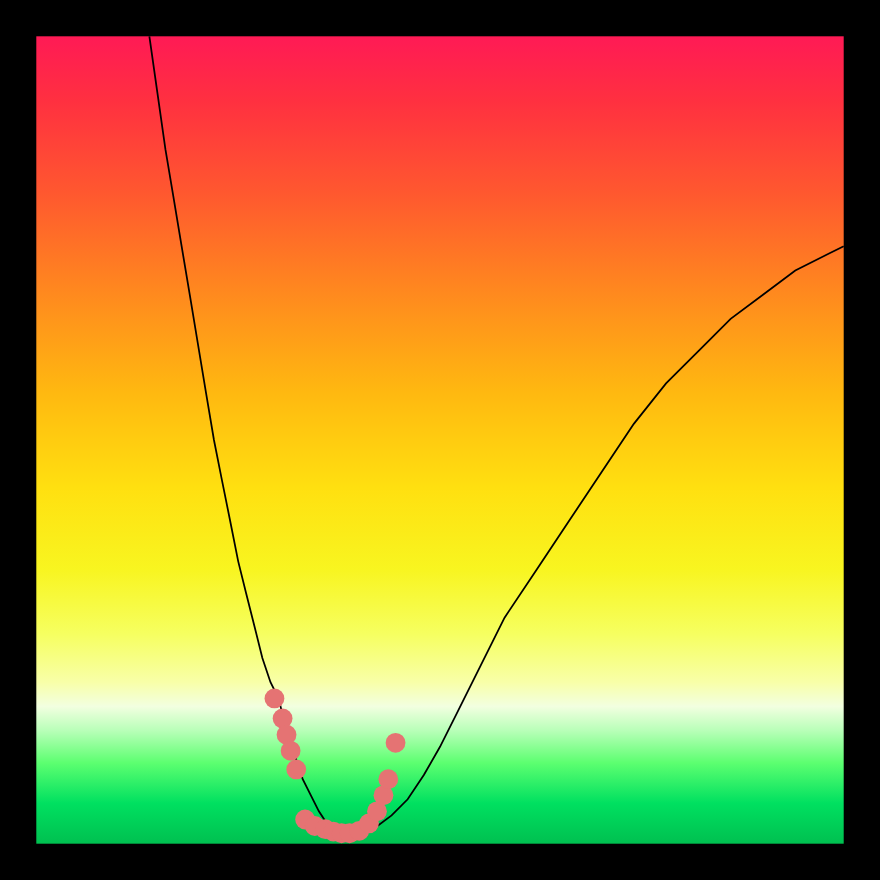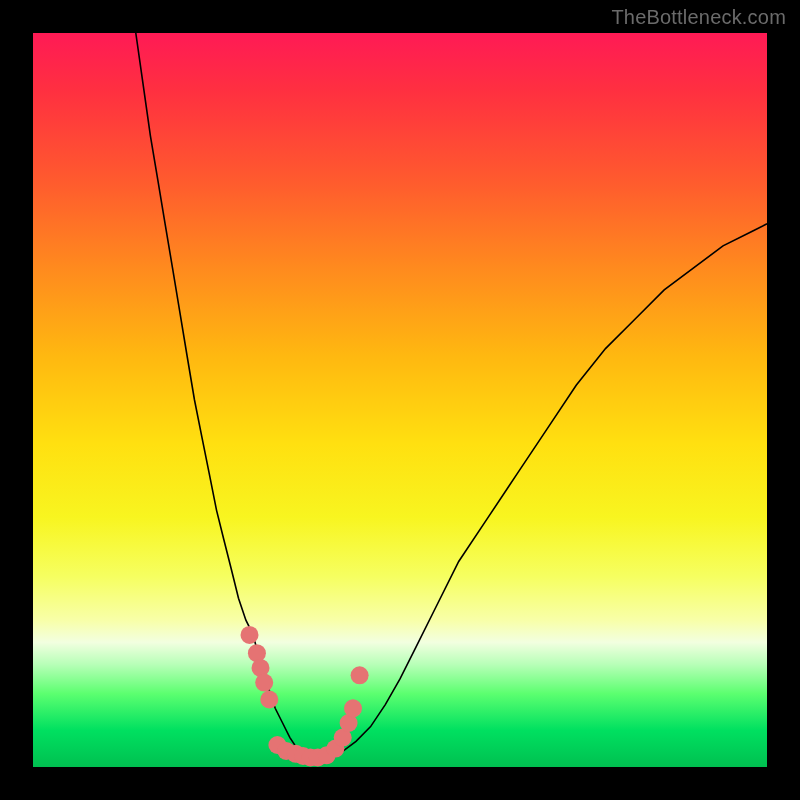--- a/index.html
+++ b/index.html
@@ -76,21 +76,20 @@
     width: 1px; height: 1px;
     overflow: hidden;
     clip: rect(0 0 0 0);
   }
 </style>
 </head>
 <body>
 
 <div class="frame">
 
-  <div class="watermark">TheBottleneck.com</div>
 
   <div class="plot">
     <svg viewBox="0 0 734 734">
       <g>
         <path class="curve" d="M102.8 0.0 L110.1 51.4 L117.4 102.8 L124.8 146.8 L132.1 190.8 L139.5 234.9 L146.8 278.9 L154.1 323.0 L161.5 367.0 L168.8 403.7 L176.2 440.4 L183.5 477.1 L190.8 506.5 L198.2 535.8 L205.5 565.2 L212.9 587.2 L220.2 601.9 L227.5 631.2 L234.9 653.3 L242.2 675.3 L249.6 690.0 L256.9 704.6 L264.2 715.6 L271.6 724.5 L278.9 729.6"></path>
         <path class="curve" d="M278.9 729.6 L293.6 725.2 L308.3 719.3 L323.0 708.3 L337.6 693.6 L352.3 671.6 L367.0 645.9 L381.7 616.6 L403.7 572.5 L425.7 528.5 L455.1 484.4 L484.4 440.4 L513.8 396.4 L543.2 352.3 L572.5 315.6 L601.9 286.3 L631.2 256.9 L660.6 234.9 L690.0 212.9 L719.3 198.2 L734.0 190.8"></path>
       </g>
       <g id="dots">
           <circle cx="216.5" cy="601.9" r="9" class="dot"></circle>
           <circle cx="223.9" cy="620.2" r="9" class="dot"></circle>

